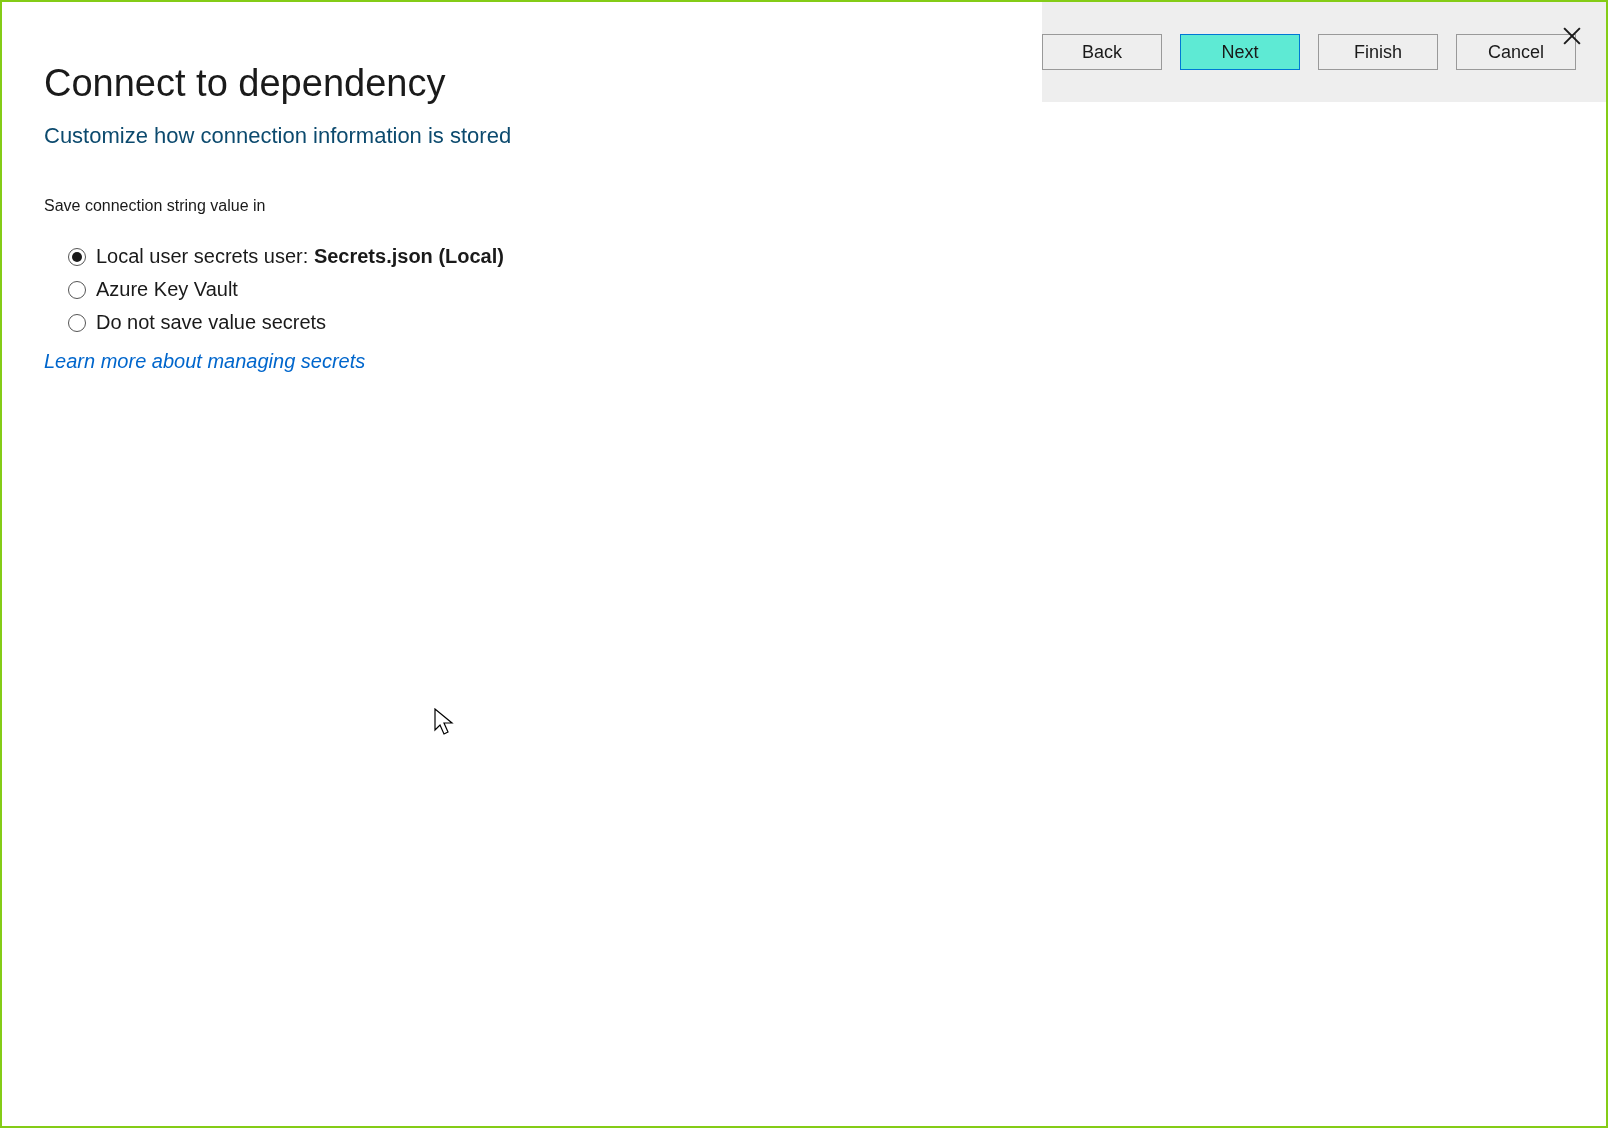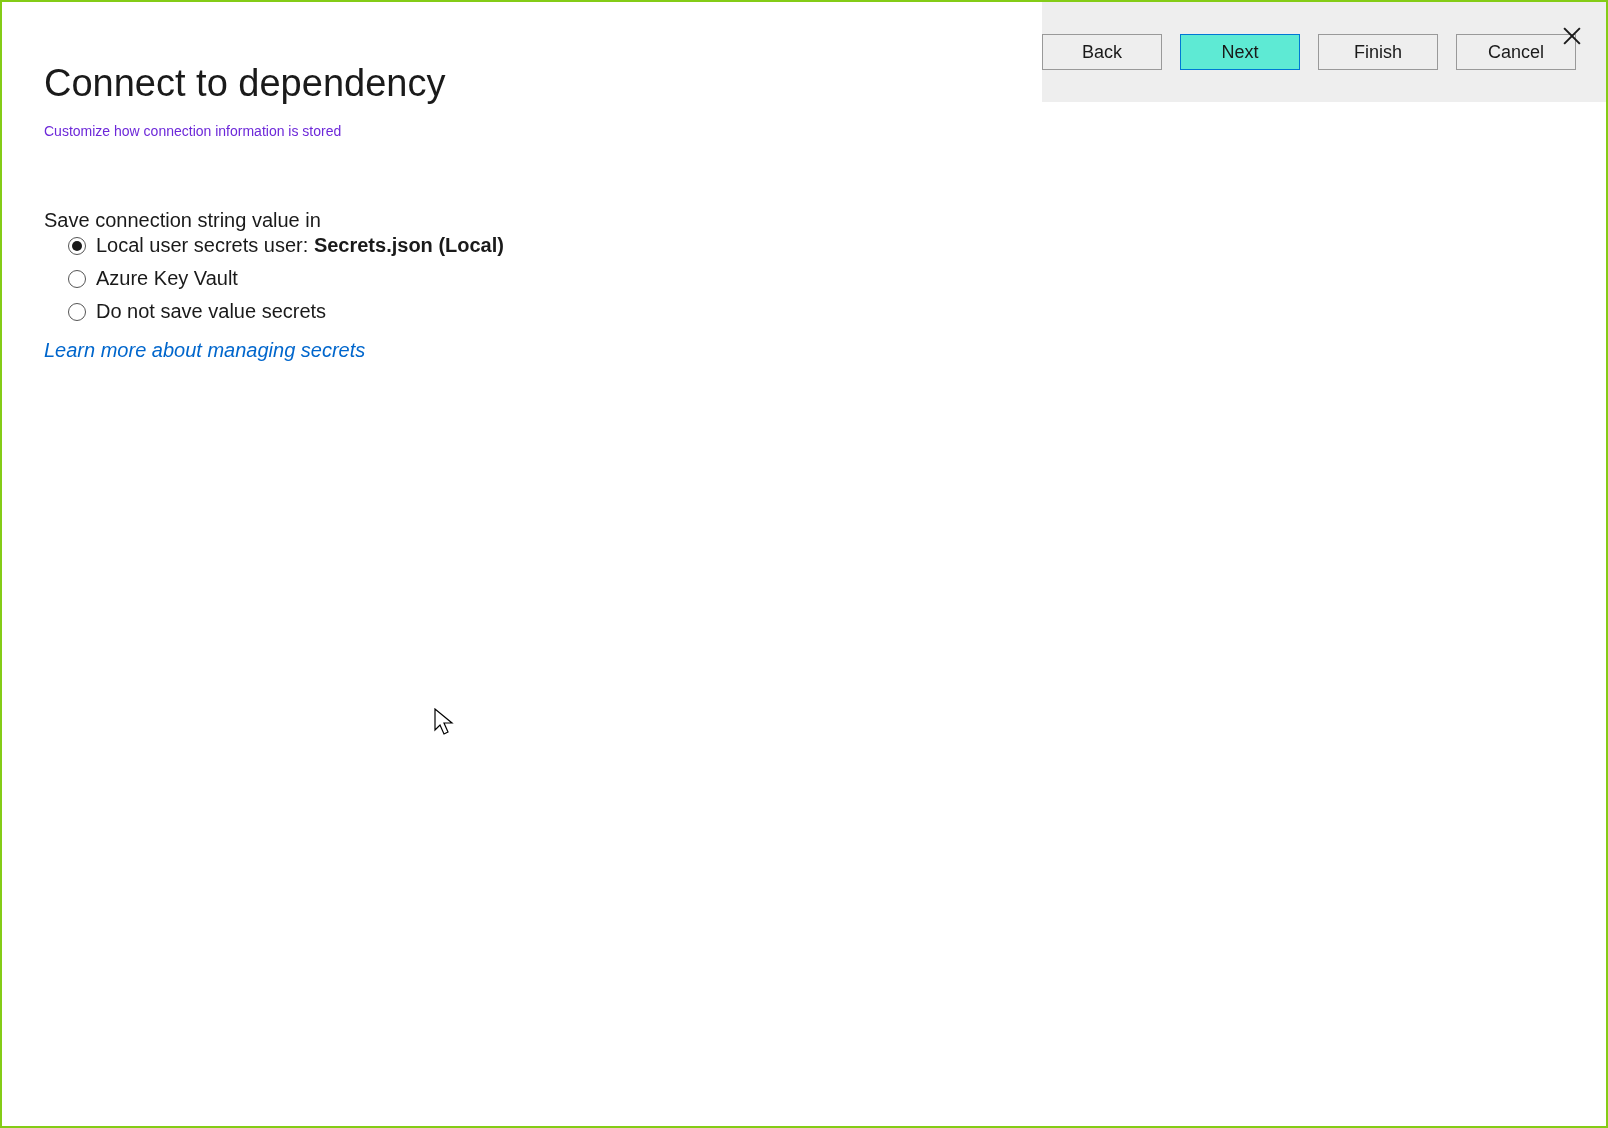--- a/index.html
+++ b/index.html
@@ -44,29 +44,29 @@
       flex: 1;
       padding: 60px 42px 20px 42px;
     }
     .title {
       font-size: 38px;
       font-weight: 400;
       color: #1a1a1a;
       margin-bottom: 18px;
     }
     .subtitle {
-      font-size: 14px;
-      color: #6d28d9;
+      font-size: 22px;
+      color: #0c4a6e;
       font-weight: 400;
-      margin-bottom: 70px;
+      margin-bottom: 48px;
     }
     .section-label {
-      font-size: 20px;
+      font-size: 16px;
       color: #1a1a1a;
-      margin-bottom: 2px;
+      margin-bottom: 30px;
     }
     .radio-group {
       margin-left: 24px;
       margin-bottom: 16px;
     }
     .radio-item {
       display: flex;
       align-items: center;
       margin-bottom: 10px;
       cursor: pointer;

